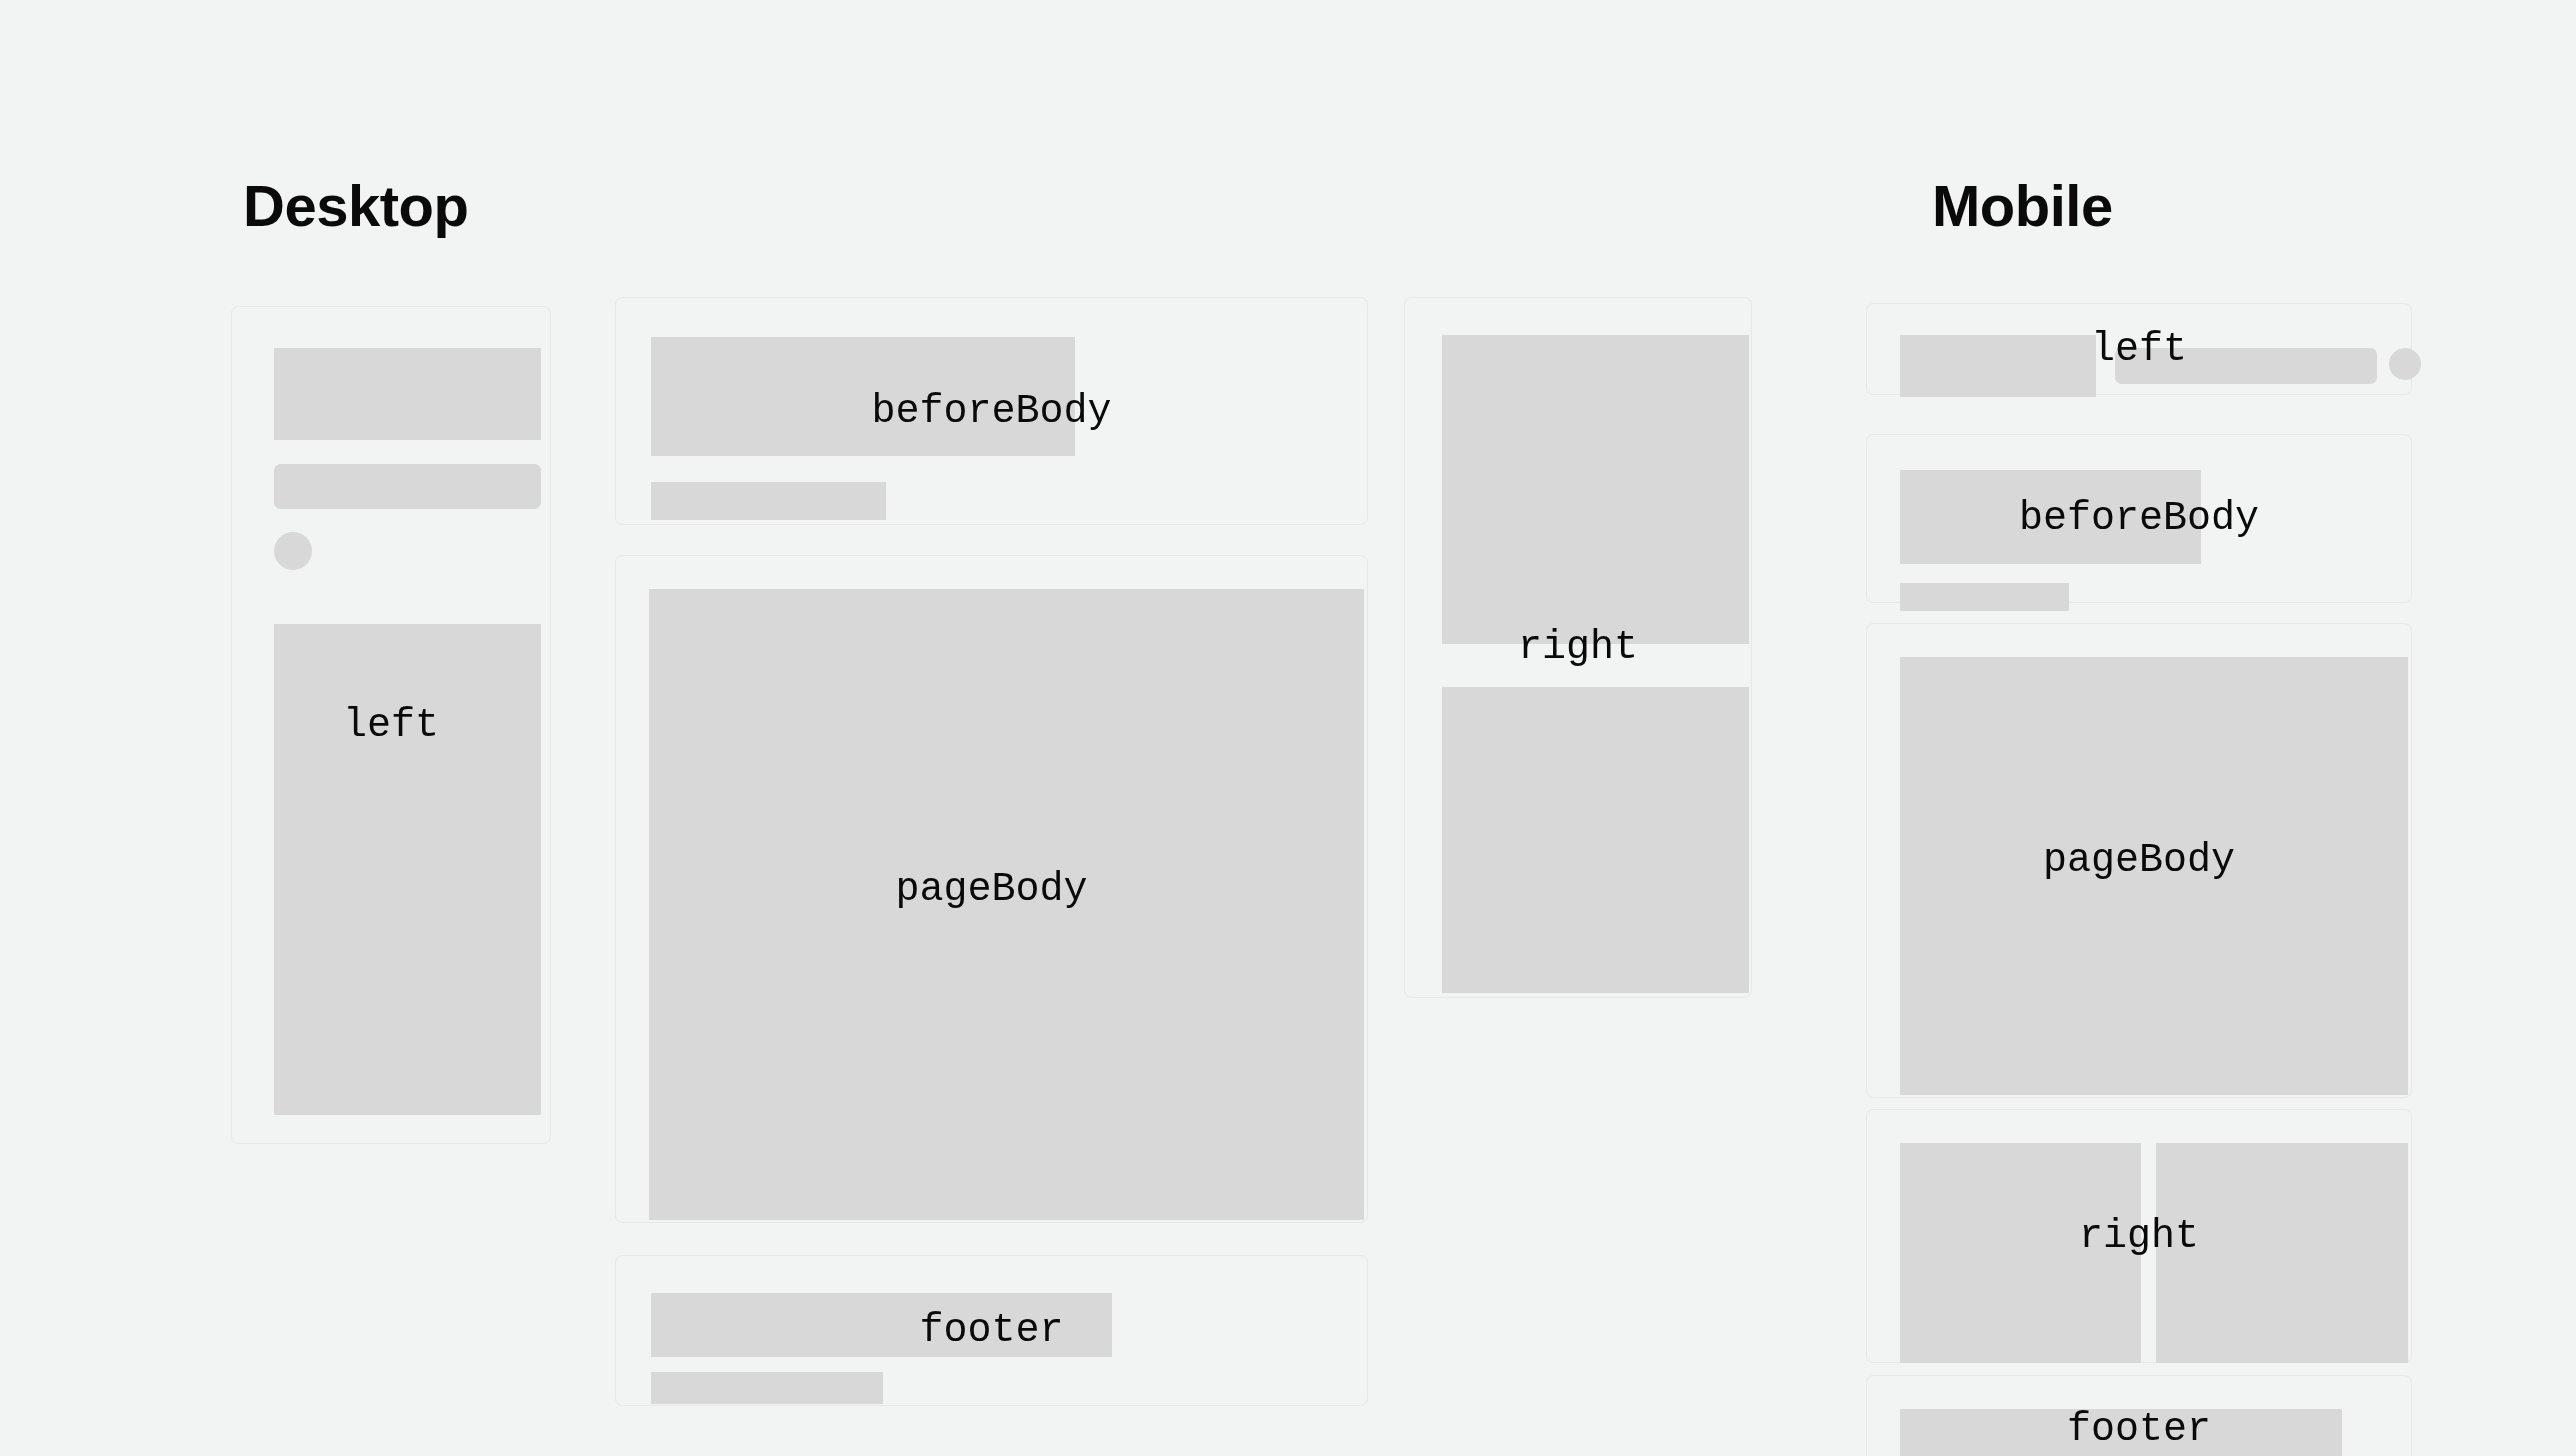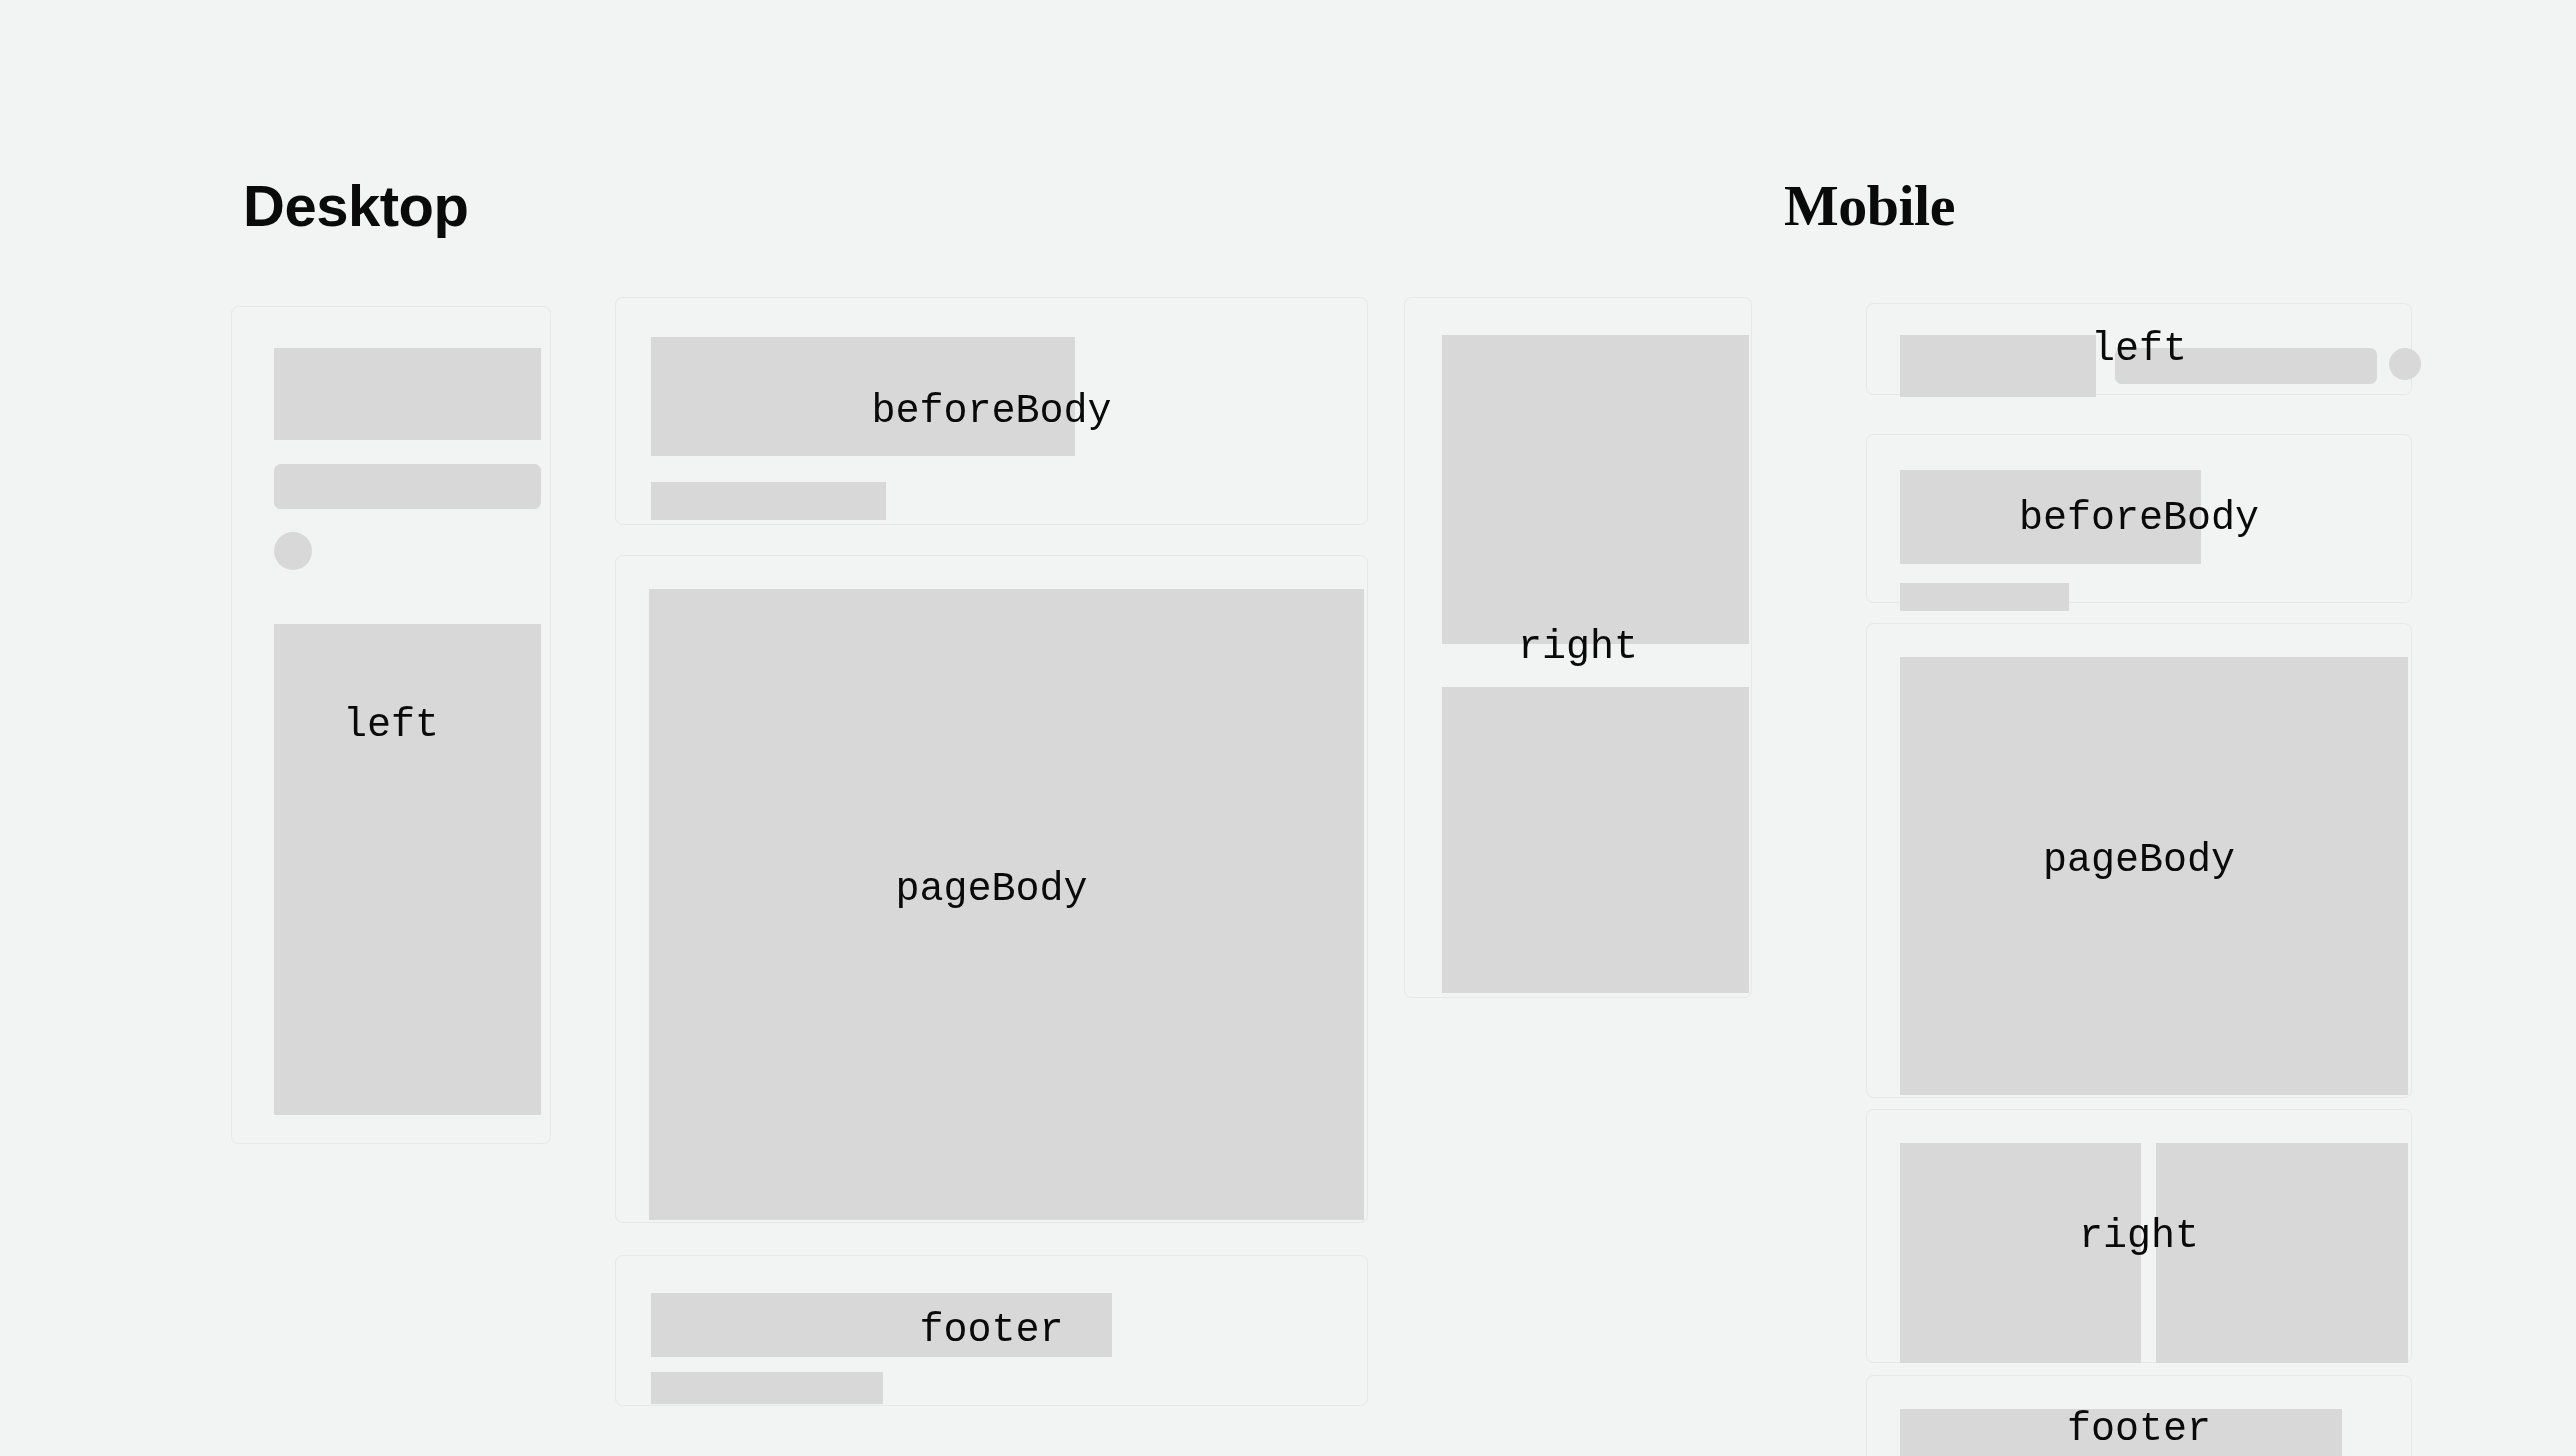--- a/index.html
+++ b/index.html
@@ -24,21 +24,21 @@
     position: absolute;
     font-family: "Liberation Sans", sans-serif;
     font-weight: bold;
     font-size: 58px;
     line-height: 1;
     color: #0a0a0a;
     letter-spacing: -0.5px;
     white-space: nowrap;
   }
   #title-desktop { left: 143px; top: 77px; }
-  #title-mobile  { left: 1684px; top: 77px; font-family: Liberation Serif, serif; }
+  #title-mobile  { left: 1832px; top: 77px; }
 
   
   .panel {
     position: absolute;
     background: #f2f3f3;
     border: 1.9px solid #e6e7e7;
     border-radius: 7.5px;
   }
 
   

